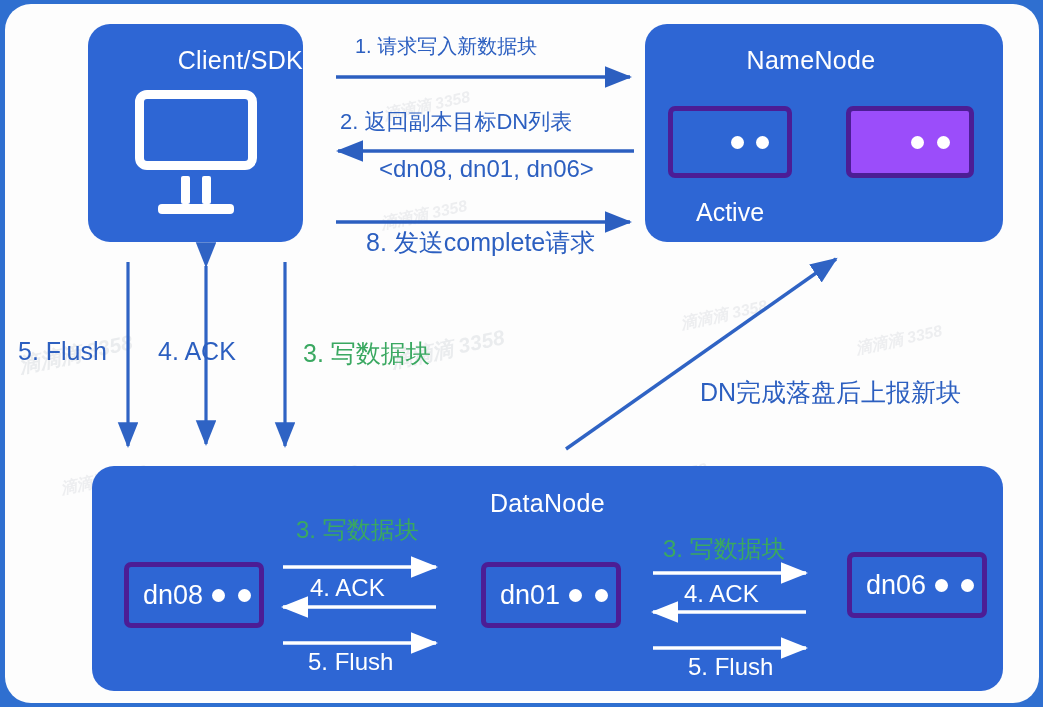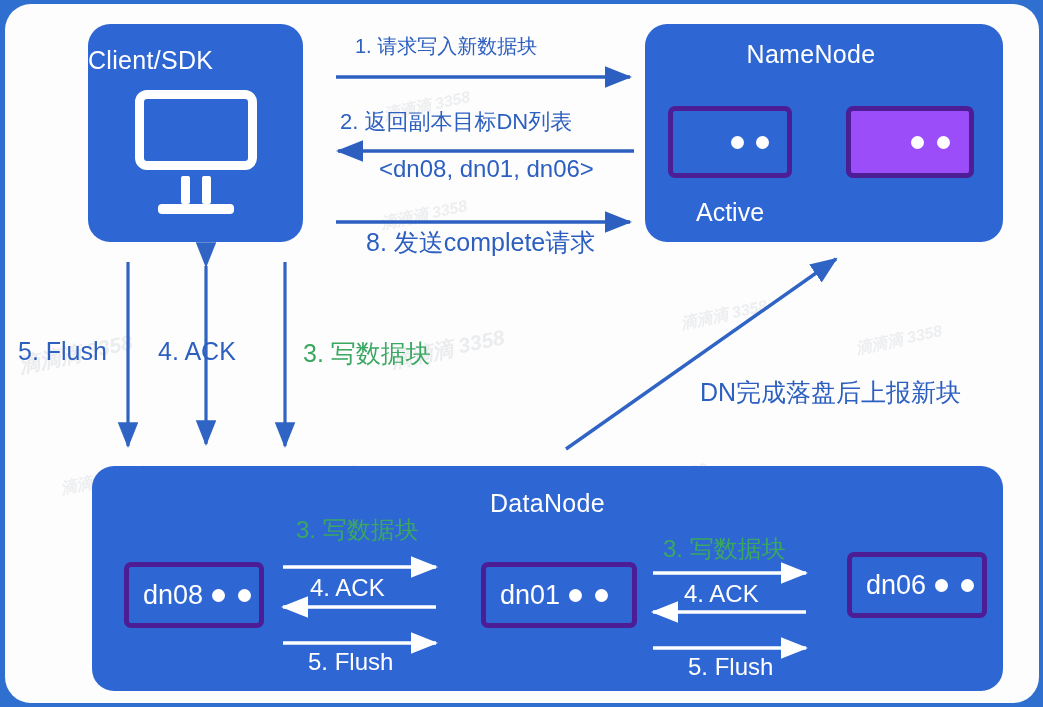--- a/index.html
+++ b/index.html
@@ -92,30 +92,30 @@
   <div class="wm" style="left:660px;top:96px;">滴滴滴 3358</div>
   <div class="wm" style="left:855px;top:330px;">滴滴滴 3358</div>
   <div class="wm" style="left:680px;top:305px;">滴滴滴 3358</div>
   <div class="wm big" style="left:245px;top:470px;">滴滴滴 3358</div>
   <div class="wm" style="left:620px;top:468px;">滴滴滴 3358</div>
   <div class="wm" style="left:60px;top:470px;">滴滴滴 3358</div>
   <div class="wm" style="left:790px;top:110px;">滴滴滴 3358</div>
 
   <div class="nodebox" style="left:88px;top:24px;width:215px;height:218px;">
   </div>
-  <div class="node-title" style="left:88px;top:46px;width:215px;text-align:left;">Client/SDK</div>
+  <div class="node-title" style="left:88px;top:46px;width:215px;text-align:right;">Client/SDK</div>
   <div class="monitor" style="left:135px;top:90px;width:122px;height:124px;">
     <div class="mon-screen"></div>
     <div class="mon-neck-l"></div>
     <div class="mon-neck-r"></div>
     <div class="mon-base"></div>
   </div>
 
   <div class="nodebox" style="left:645px;top:24px;width:358px;height:218px;"></div>
-  <div class="node-title" style="left:645px;top:40px;width:332px;text-align:center;">NameNode</div>
+  <div class="node-title" style="left:645px;top:46px;width:332px;text-align:center;">NameNode</div>
 
   <div class="chip" style="left:668px;top:106px;width:124px;height:72px;">
     <span class="dot" style="left:58px;"></span>
     <span class="dot" style="left:83px;"></span>
   </div>
   <div class="chip-caption" style="left:668px;top:198px;width:124px;">Active</div>
 
   <div class="chip purple" style="left:846px;top:106px;width:128px;height:72px;">
     <span class="dot" style="left:60px;"></span>
     <span class="dot" style="left:86px;"></span>
@@ -123,21 +123,21 @@
 
   <div class="nodebox" style="left:92px;top:466px;width:911px;height:225px;"></div>
   <div class="node-title" style="left:92px;top:489px;width:911px;text-align:center;">DataNode</div>
 
   <div class="chip" style="left:124px;top:562px;width:140px;height:66px;">
     <span class="label">dn08</span>
     <span class="dot" style="left:83px;"></span>
     <span class="dot" style="left:109px;"></span>
   </div>
 
-  <div class="chip" style="left:481px;top:562px;width:156px;height:66px;">
+  <div class="chip" style="left:481px;top:562px;width:140px;height:66px;">
     <span class="label">dn01</span>
     <span class="dot" style="left:83px;"></span>
     <span class="dot" style="left:109px;"></span>
   </div>
 
   <div class="chip" style="left:847px;top:552px;width:140px;height:66px;">
     <span class="label">dn06</span>
     <span class="dot" style="left:83px;"></span>
     <span class="dot" style="left:109px;"></span>
   </div>

